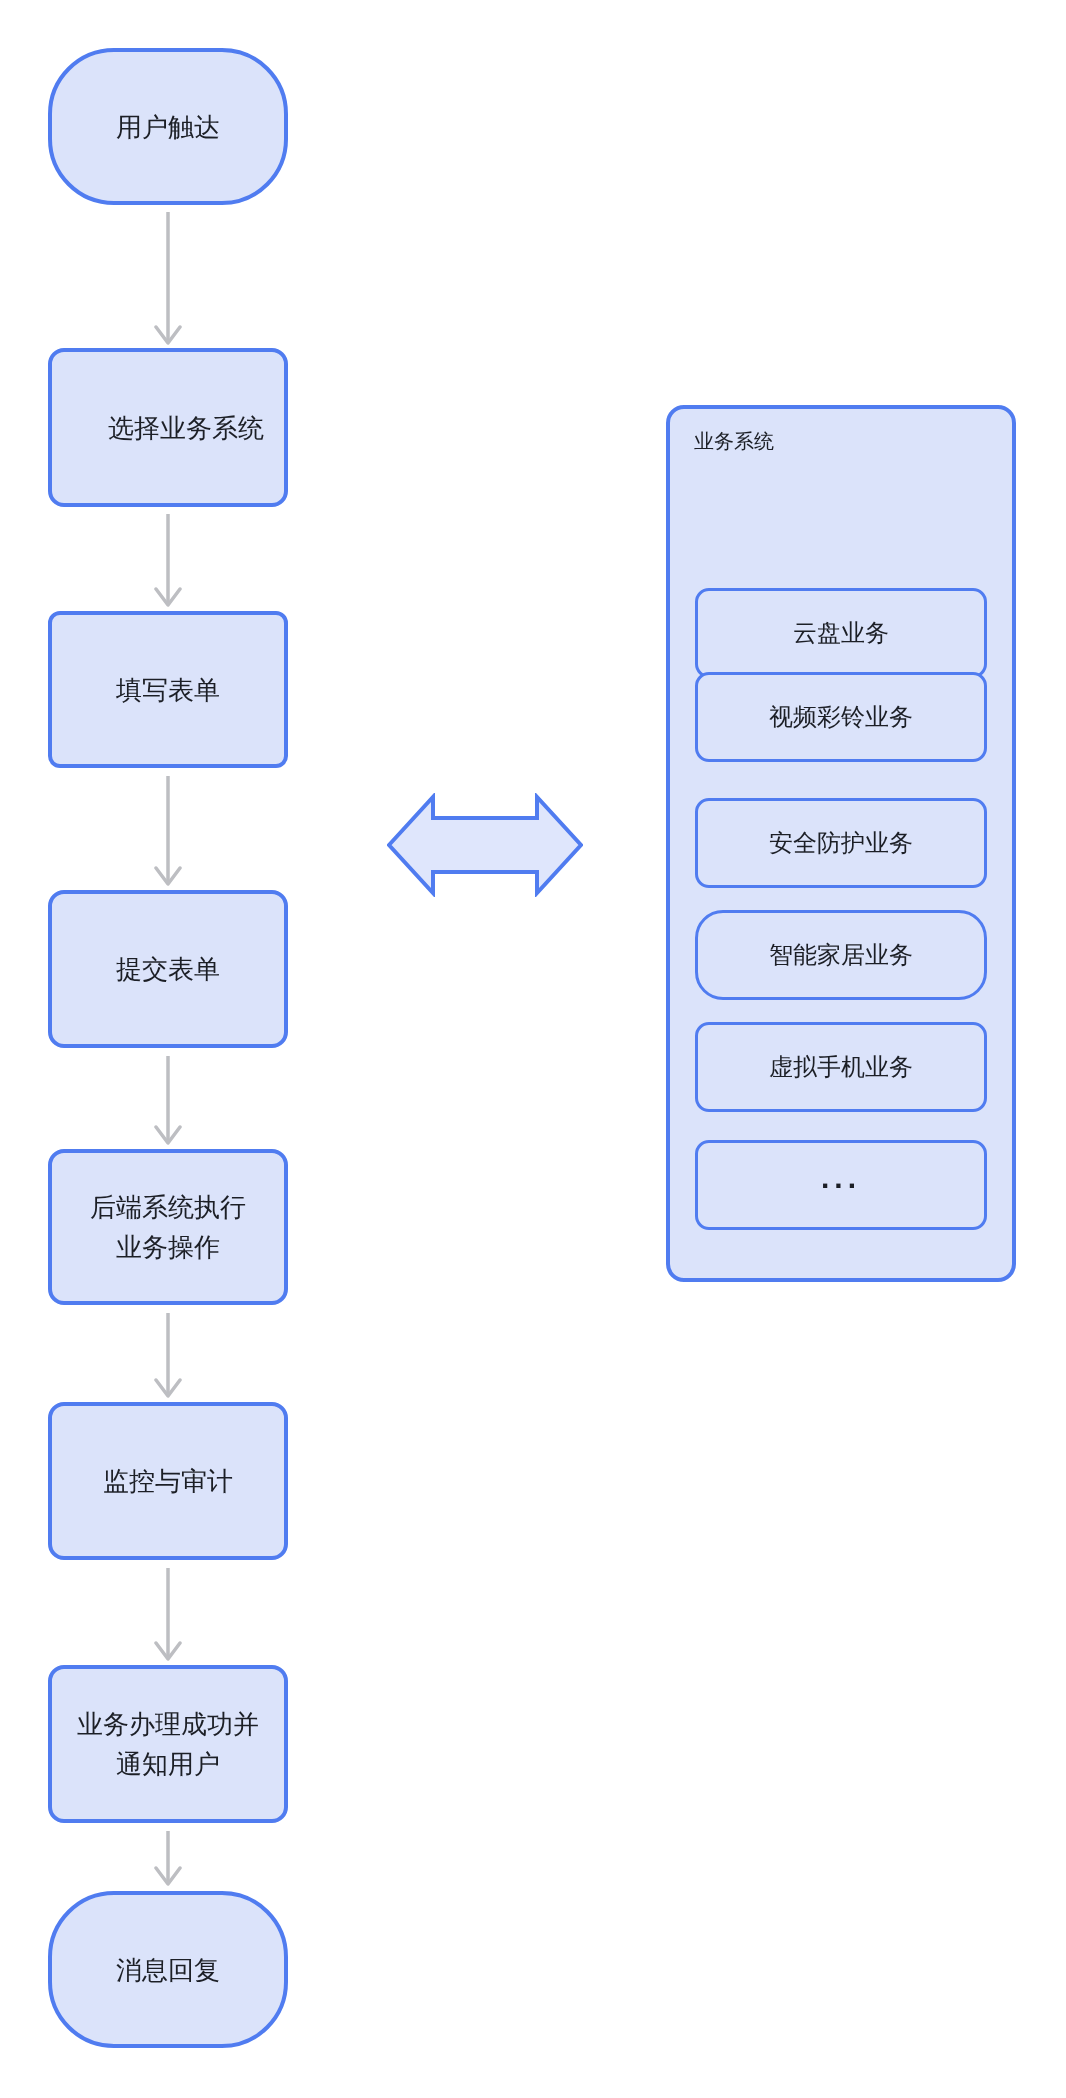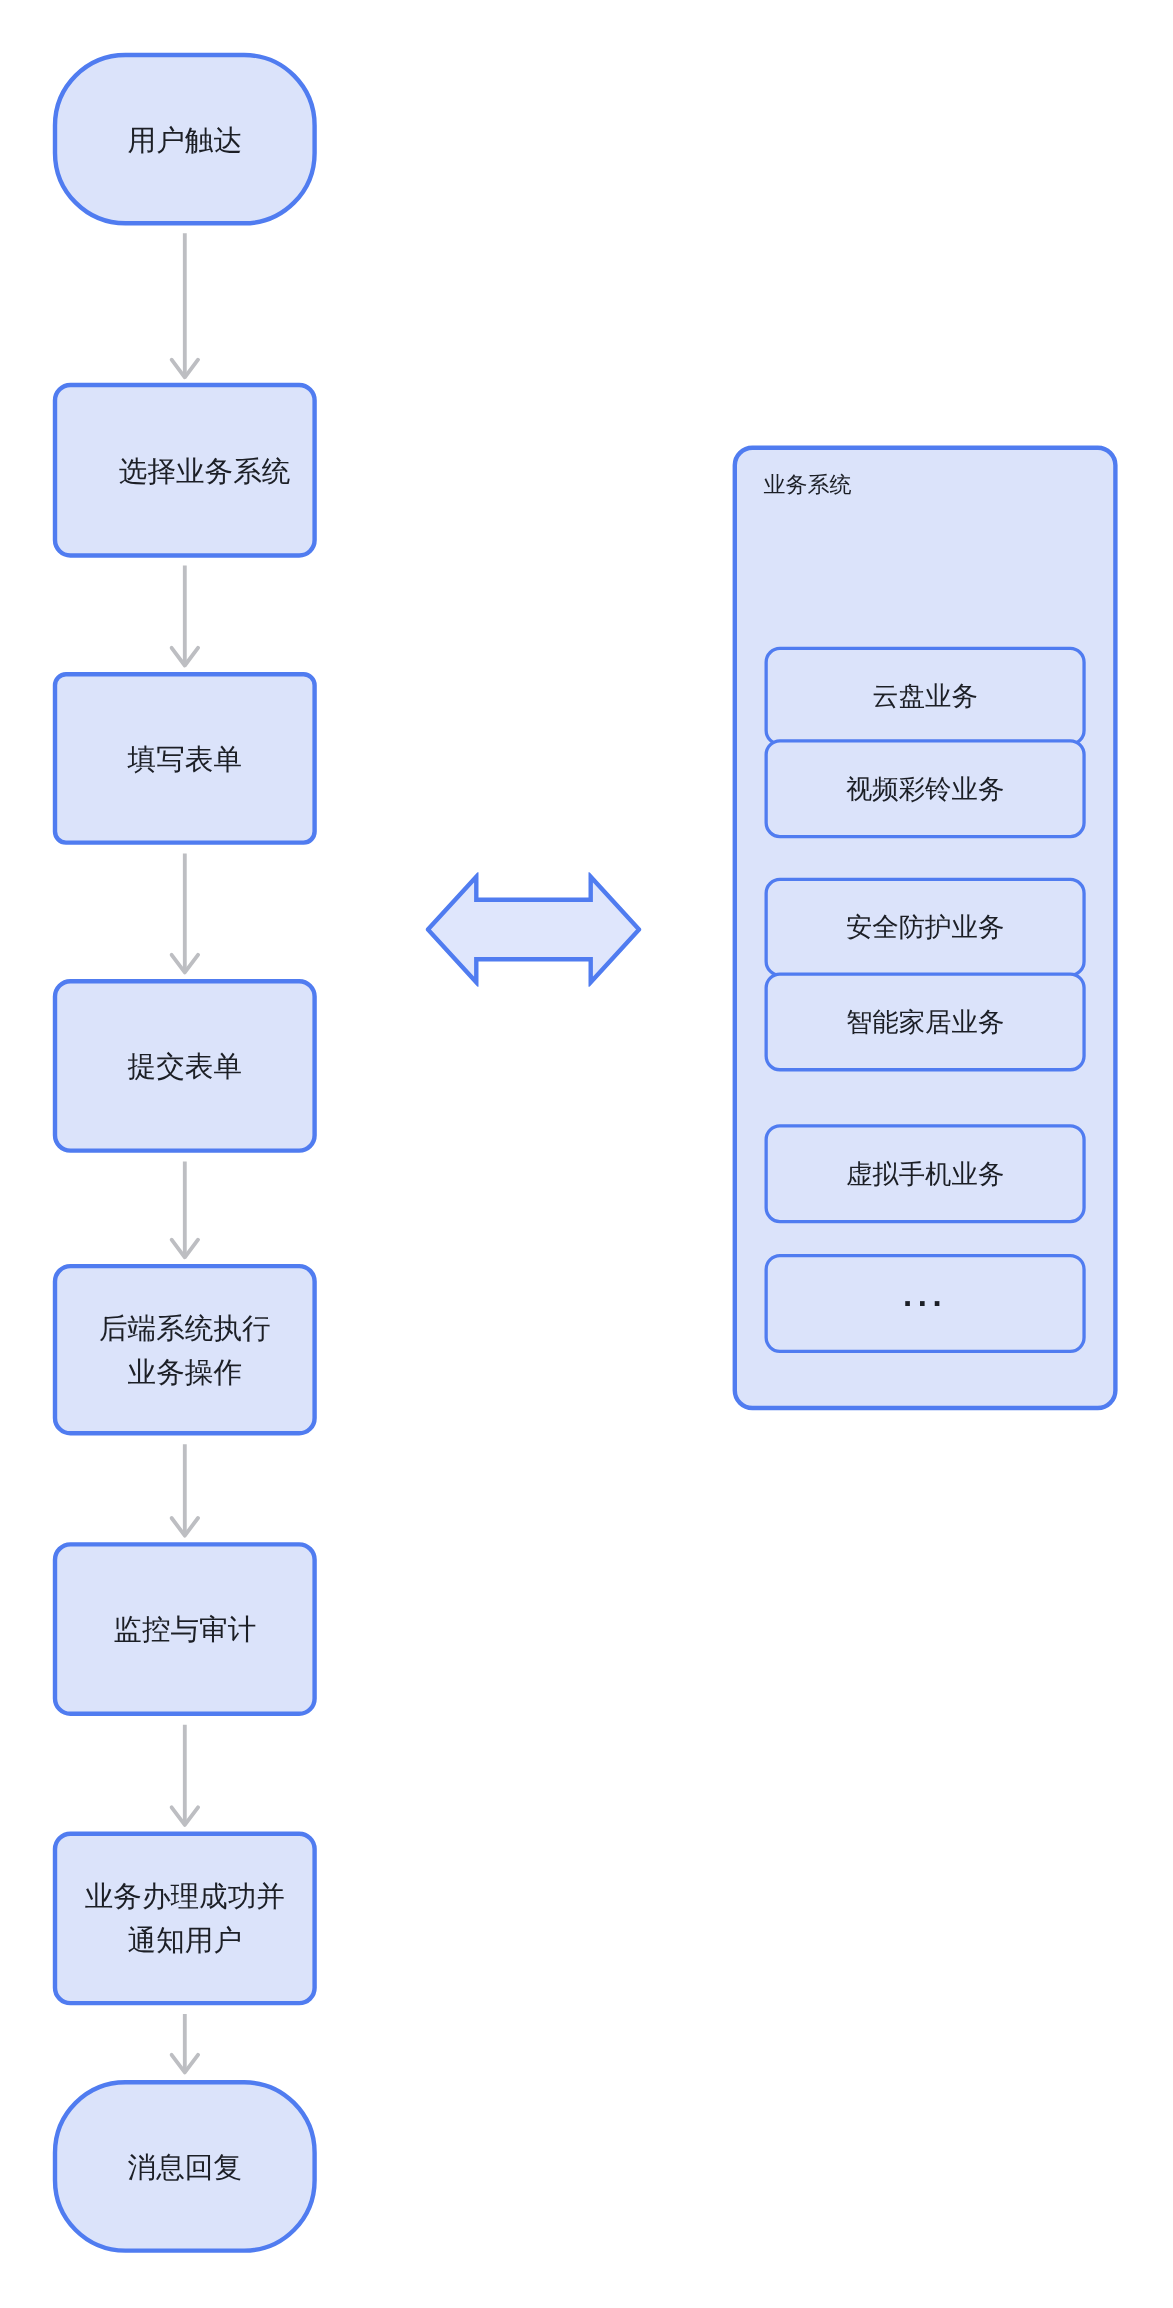--- a/index.html
+++ b/index.html
@@ -49,21 +49,21 @@
   }
   .sys-item{
     position:absolute;left:25px;width:292px;height:90px;box-sizing:border-box;
     background:var(--node-fill);border:3px solid var(--node-border);border-radius:14px;
     display:flex;align-items:center;justify-content:center;
     text-align:center;font-size:24px;
   }
   .s1{top:139px;margin-top:40px;}
   .s2{top:263px;}
   .s3{top:389px;}
-  .s4{top:475px;}
+  .s4{top:501px;border-radius:28px;}
   .s5{top:613px;}
   .s6{top:731px;}
   .s6 span{font-weight:700;font-size:30px;letter-spacing:5px;transform:translateY(-7px);display:inline-block;}
   svg line,svg polyline{stroke:var(--arrow-gray);stroke-width:3.5;fill:none;stroke-linecap:round;stroke-linejoin:round;}
   .dbl-arrow polygon{fill:#dfe6fc;stroke:var(--node-border);stroke-width:4;stroke-linejoin:miter;}
 </style>
 </head>
 <body>
 
 <div class="canvas">

